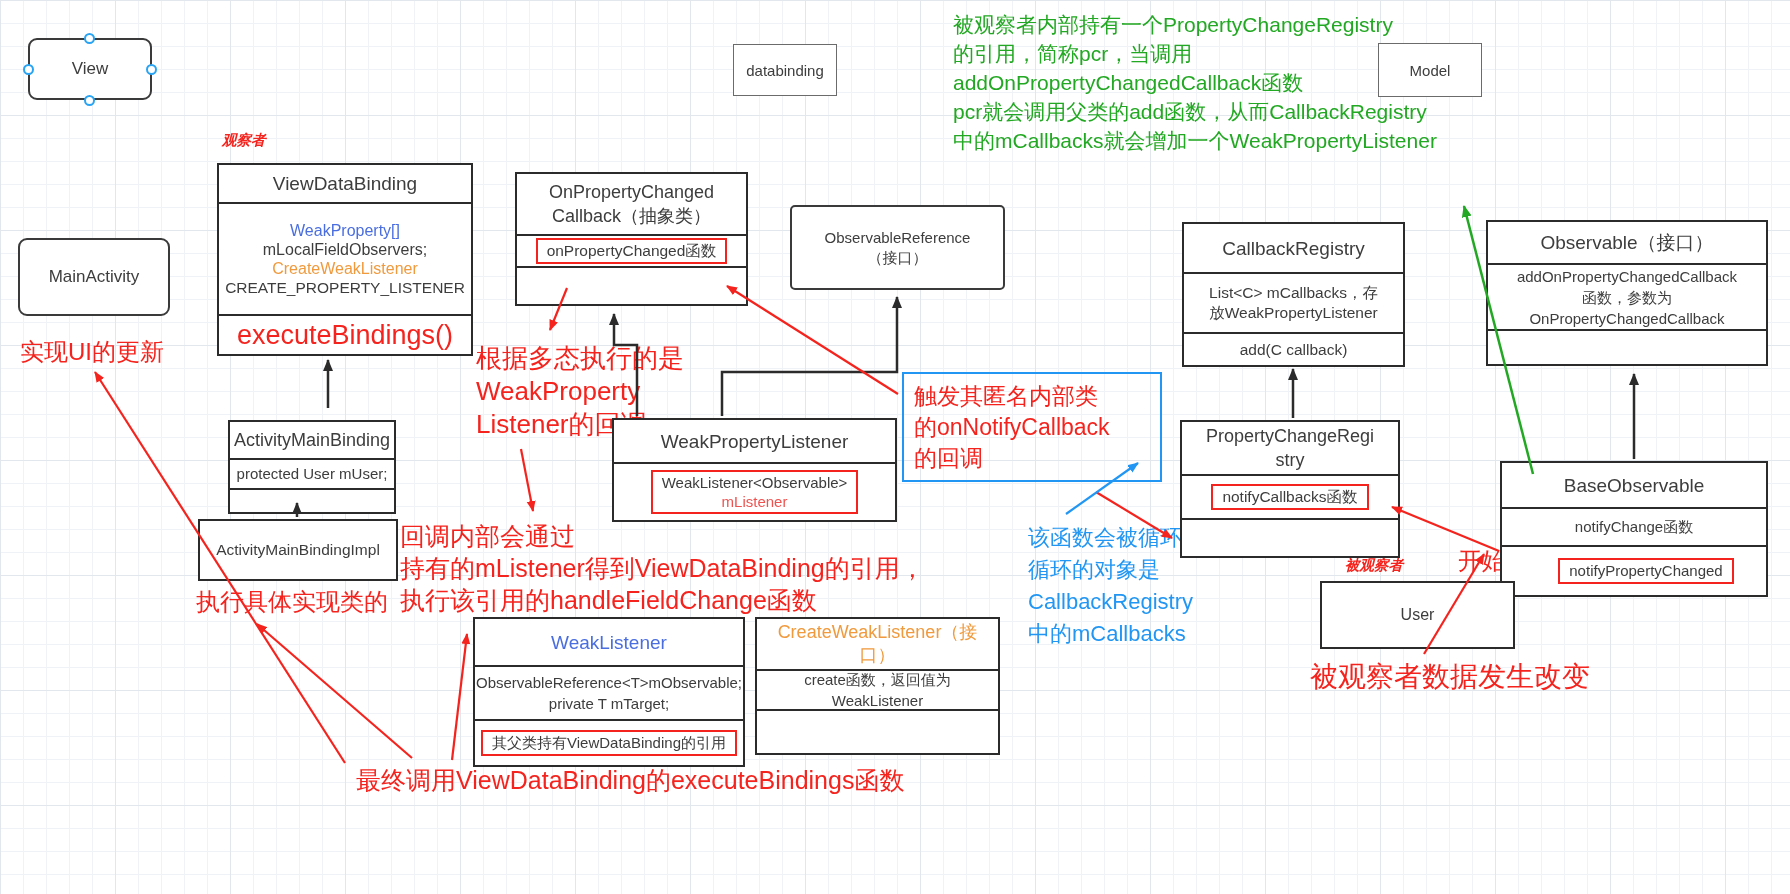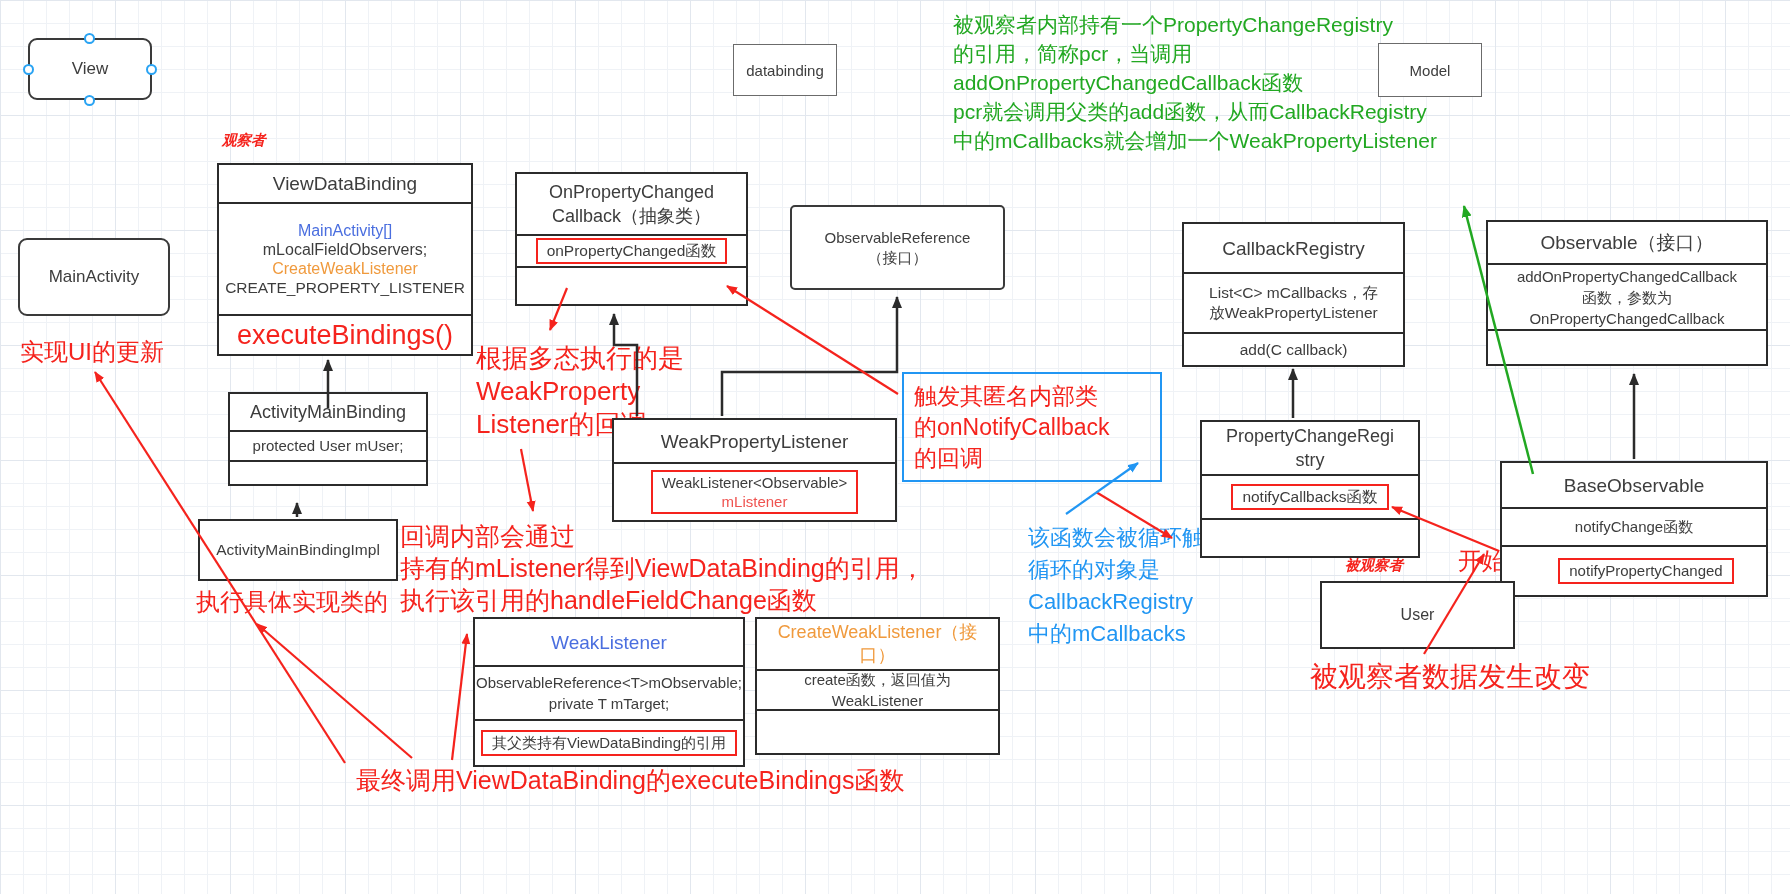--- a/index.html
+++ b/index.html
@@ -94,21 +94,21 @@
 
   <div class="ann red" style="left:1458px;top:545px;font-size:24px;" data-bind="annotations.start_trigger">开始触发</div>
 
   <div class="ann red" style="left:1310px;top:658px;font-size:28px;" data-bind="annotations.data_changed">被观察者数据发生改变</div>
 
   <div class="cls" style="left:217px;top:163px;width:256px;">
     <div class="t" style="height:37px;">
       <span data-bind="classes.view_data_binding.title">ViewDataBinding</span>
     </div>
     <div class="c" style="height:112px;">
-      <div class="ln blue" data-bind="classes.view_data_binding.field_type_blue">MainActivity[]</div>
+      <div class="ln blue" data-bind="classes.view_data_binding.field_type_blue">WeakProperty[]</div>
       <div class="ln ink" data-bind="classes.view_data_binding.field_name">mLocalFieldObservers;</div>
       <div class="ln orange" data-bind="classes.view_data_binding.field_type_orange">CreateWeakListener</div>
       <div class="ln ink" style="font-size:15.5px;" data-bind="classes.view_data_binding.field_const">CREATE_PROPERTY_LISTENER</div>
     </div>
     <div class="c red" style="height:40px;font-size:27px;">
       <span data-bind="classes.view_data_binding.method">executeBindings()</span>
     </div>
   </div>
 
   <div class="rounded" style="left:18px;top:238px;width:152px;height:78px;">
@@ -149,21 +149,21 @@
       <span data-bind="classes.observable.title">Observable（接口）</span>
     </div>
     <div class="c" style="height:66px;font-size:15px;line-height:21px;">
       <span data-bind="classes.observable.member">addOnPropertyChangedCallback
 函数，参数为
 OnPropertyChangedCallback</span>
     </div>
     <div class="c" style="height:35px;"></div>
   </div>
 
-  <div class="cls" style="left:228px;top:392px;width:200px;">
+  <div class="cls" style="left:228px;top:420px;width:168px;">
     <div class="t" style="height:36px;font-size:18px;">
       <span data-bind="classes.activity_main_binding.title">ActivityMainBinding</span>
     </div>
     <div class="c" style="height:30px;font-size:15px;">
       <span data-bind="classes.activity_main_binding.member">protected User mUser;</span>
     </div>
     <div class="c" style="height:24px;"></div>
   </div>
 
   <div class="cls" style="left:612px;top:418px;width:285px;">
@@ -171,21 +171,21 @@
       <span data-bind="classes.weak_property_listener.title">WeakPropertyListener</span>
     </div>
     <div class="c" style="height:58px;">
       <div class="redbox">
         <div class="ink" style="font-size:15px;line-height:19px;" data-bind="classes.weak_property_listener.member_line1">WeakListener&lt;Observable&gt;</div>
         <div class="softred" style="font-size:15px;line-height:19px;" data-bind="classes.weak_property_listener.member_line2">mListener</div>
       </div>
     </div>
   </div>
 
-  <div class="cls" style="left:1180px;top:420px;width:220px;margin-left:20px;">
+  <div class="cls" style="left:1180px;top:420px;width:220px;">
     <div class="t" style="height:52px;font-size:18px;line-height:24px;">
       <span data-bind="classes.property_change_registry.title">PropertyChangeRegi
 stry</span>
     </div>
     <div class="c" style="height:44px;">
       <span class="redbox" style="font-size:15.5px;" data-bind="classes.property_change_registry.member">notifyCallbacks函数</span>
     </div>
     <div class="c" style="height:38px;"></div>
   </div>
 

